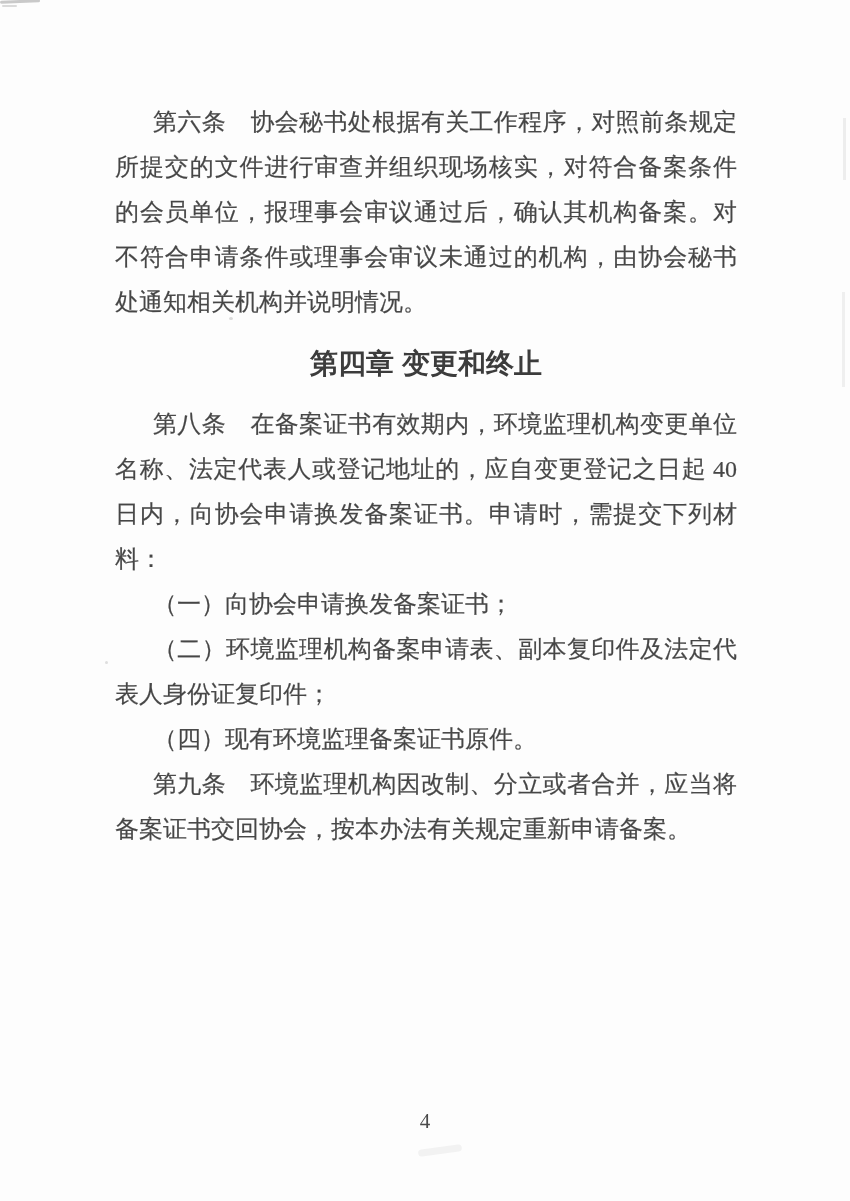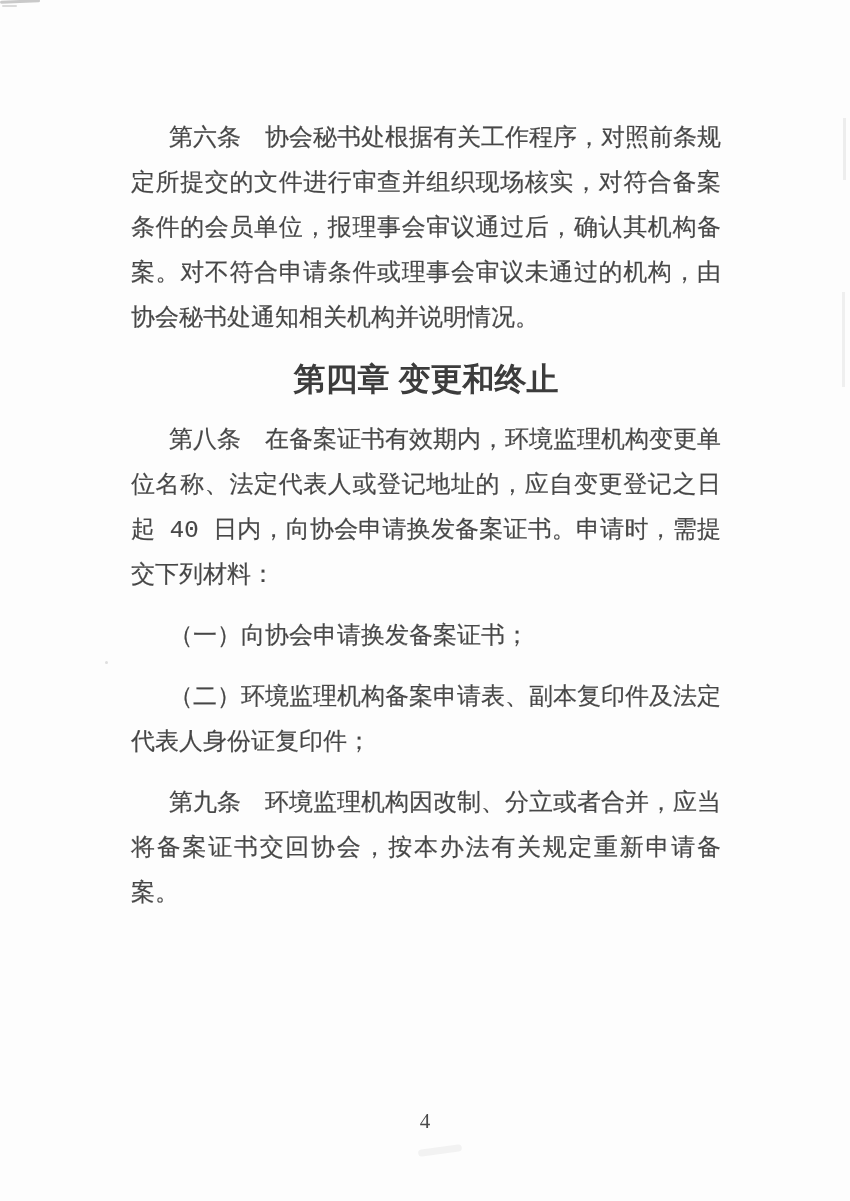--- a/index.html
+++ b/index.html
@@ -18,33 +18,33 @@
     background: #fdfdfd;
   }
   .content {
     position: absolute;
     left: 115px;
     top: 100px;
     width: 622px;
     color: #424242;
   }
   .para {
-    margin: 16px;
+    margin: 0;
     font-size: 24px;
     line-height: 45px;
     text-align: justify;
     text-indent: 38px;
     letter-spacing: 0;
     color: #464646;
-    font-family: Liberation Mono, monospace;
+    font-family: Liberation Serif, serif;
     -webkit-text-stroke: 0.2px #5a5a5a;
   }
   .chapter {
-    margin: 4px;
-    font-size: 32px;
+    margin: 16px;
+    font-size: 28px;
     line-height: 45px;
     text-align: center;
     text-indent: 0;
     font-weight: bold;
     color: #3c3c3c;
     font-family: "Liberation Sans", sans-serif;
   }
   .page-number {
     position: absolute;
     top: 1106px;
@@ -70,20 +70,21 @@
 <body>
 
 <div class="page">
 
   <div class="content">
     <p class="para">第六条　协会秘书处根据有关工作程序，对照前条规定所提交的文件进行审查并组织现场核实，对符合备案条件的会员单位，报理事会审议通过后，确认其机构备案。对不符合申请条件或理事会审议未通过的机构，由协会秘书处通知相关机构并说明情况。</p>
     <h2 class="chapter">第四章 变更和终止</h2>
     <p class="para">第八条　在备案证书有效期内，环境监理机构变更单位名称、法定代表人或登记地址的，应自变更登记之日起 40 日内，向协会申请换发备案证书。申请时，需提交下列材料：</p>
     <p class="para">（一）向协会申请换发备案证书；</p>
     <p class="para">（二）环境监理机构备案申请表、副本复印件及法定代表人身份证复印件；</p>
+    <p class="para">（四）现有环境监理备案证书原件。</p>
     <p class="para">第九条　环境监理机构因改制、分立或者合并，应当将备案证书交回协会，按本办法有关规定重新申请备案。</p>
   </div>
 
   <div class="page-number">4</div>
 
   <div class="artifact smudge-a"></div>
   <div class="artifact smudge-b"></div>
   <div class="artifact streak-a"></div>
   <div class="artifact streak-b"></div>
   <div class="artifact speck-a"></div>

